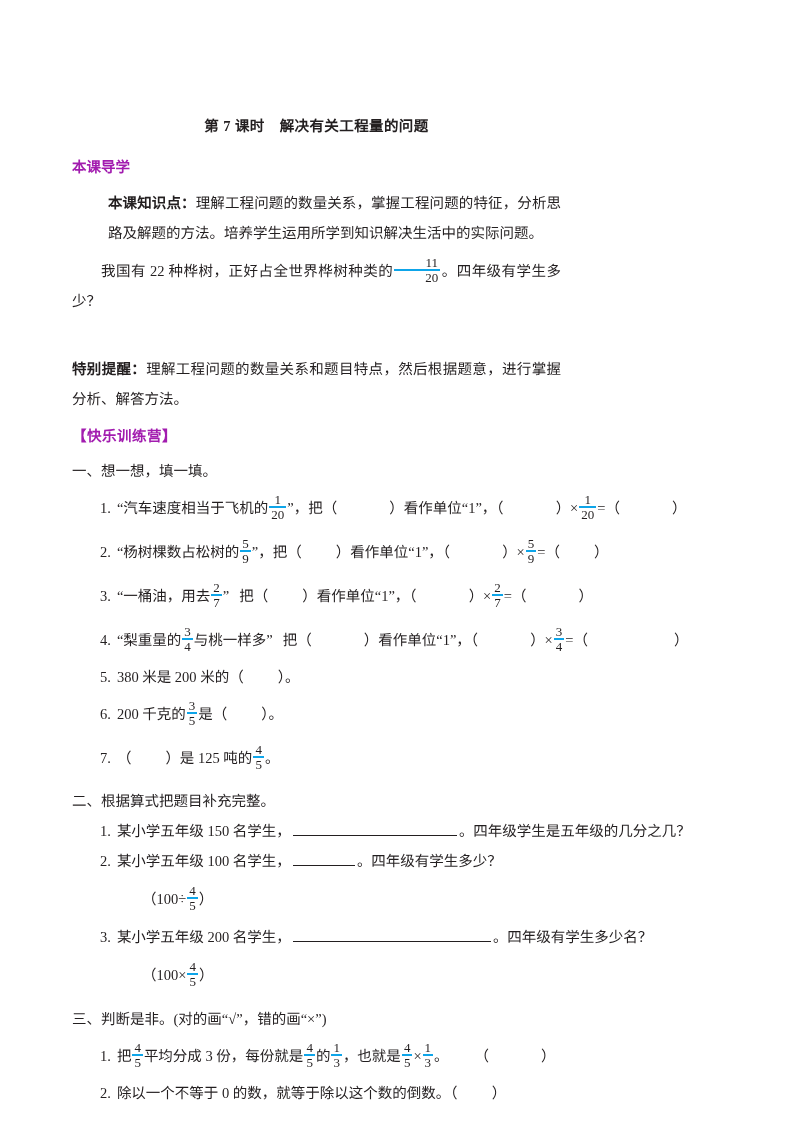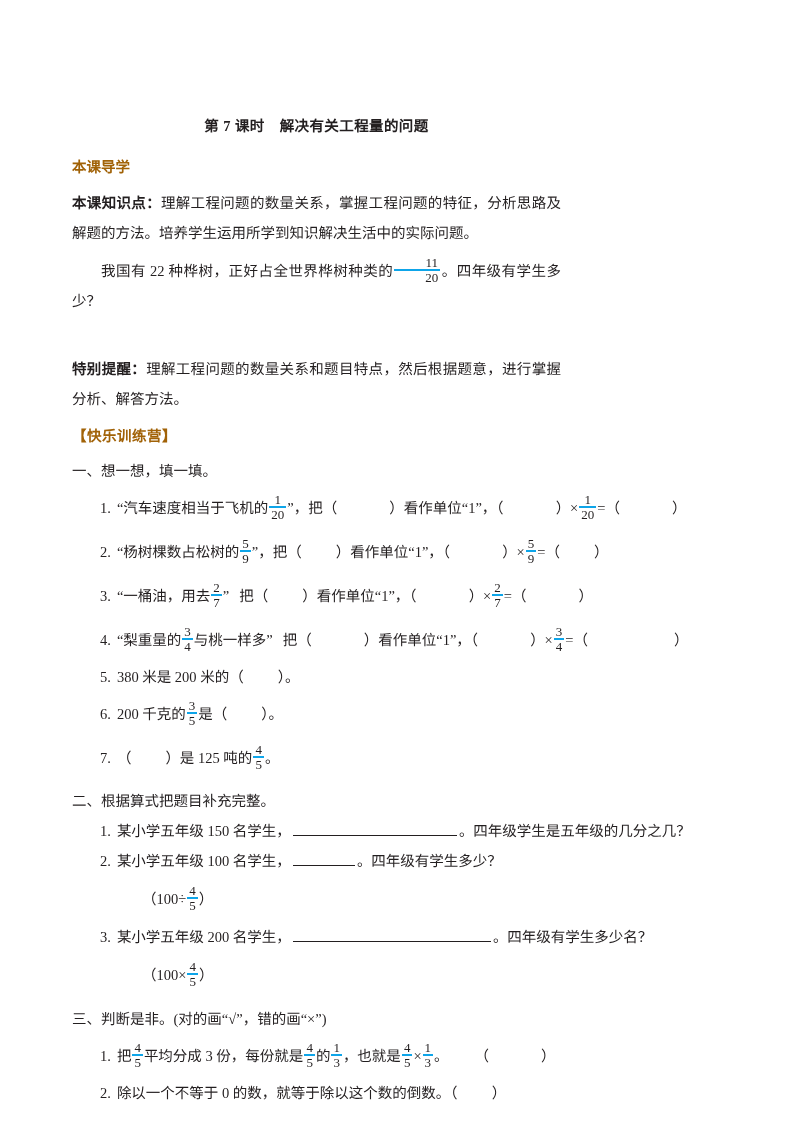--- a/index.html
+++ b/index.html
@@ -28,41 +28,41 @@
   .doc-title {
     text-align: center;
     font-size: 14.5px;
     letter-spacing: .4px;
     margin: 0;
     padding-top: 118px;
     line-height: 1.2;
     white-space: pre;
   }
   .section-head {
-    color: #a16207;
+    color: #a21caf;
     font-weight: bold;
     font-size: 14.5px;
     font-family: "Liberation Sans", "DejaVu Sans", sans-serif;
     line-height: 1.2;
     margin: 0;
   }
   .head-benke   { margin-top: 24px; }
   .head-kuaile  { margin-top: 14px; letter-spacing: .5px; }
 
   .para {
     font-size: 14.5px;
     line-height: 30px;
     margin: 0;
     text-align: justify;
     text-justify: inter-ideograph;
   }
   .para.indent2 { text-indent: 2em; }
   .para b { font-family: "Liberation Sans", "DejaVu Sans", sans-serif; font-weight: bold; }
 
-  .p-zhishidian { margin-top: 11px; }
+  .p-zhishidian { margin-top: 11px; margin-left: 36px; }
   .p-example    { margin-top: 8px; }
   .p-tixing     { margin-top: 38px; }
 
   .list-head {
     font-size: 14.5px;
     line-height: 30px;
     margin: 0;
   }
   .lh-1 { margin-top: 11px; }
   .lh-2 { margin-top: 6px; }

